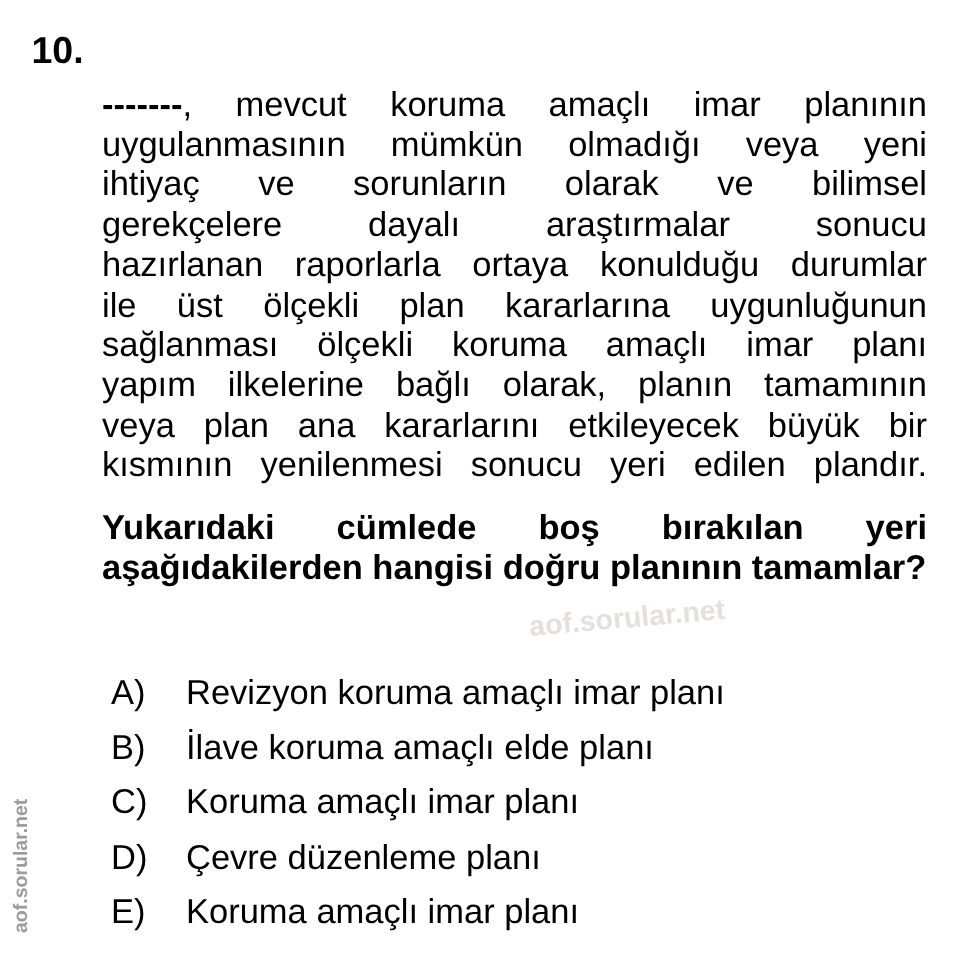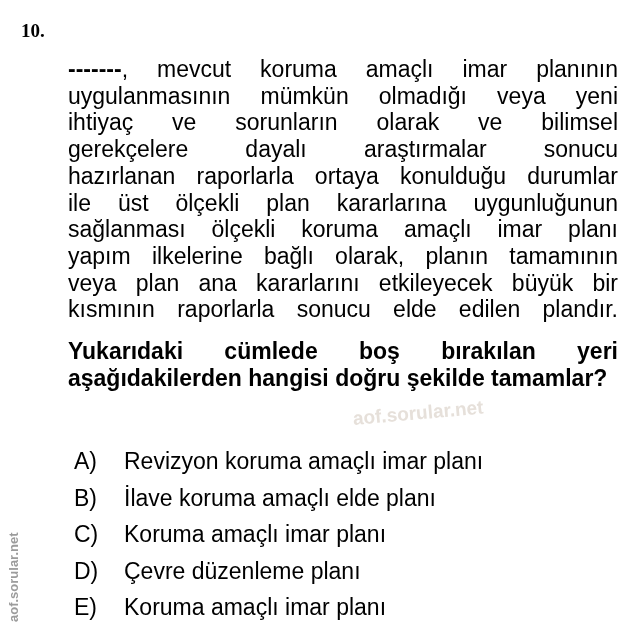--- a/index.html
+++ b/index.html
@@ -1,17 +1,17 @@
 <!DOCTYPE html>
 <html><head>
 <meta charset="utf-8">
 <style>
   html, body { margin:0; padding:0; background:#ffffff; }
   body { width:642px; height:641px; position:relative; overflow:hidden; font-family:"Liberation Sans", sans-serif; color:#000; }
-  .qnum { position:absolute; left:21px; top:20px; font-size:19px; font-weight:bold;font-family:Liberation Serif, serif; }
+  .qnum { position:absolute; left:21px; top:20px; font-size:25px; font-weight:bold; }
   .stem { position:absolute; left:68px; top:20px; width:550px; font-size:23px; line-height:26.7px; text-align:justify; text-align-last:justify;margin-top:36px; }
   .stem .blank { font-weight:bold; }
   .prompt { position:absolute; left:68px; top:338px; width:550px; font-size:23px; line-height:26.7px; font-weight:bold; text-align:justify; }
   .watermark { position:absolute; left:352px; top:408px; font-size:19px; font-weight:bold; color:#e6e0da; transform:rotate(-5deg); transform-origin:left top; }
   .side-wm { position:absolute; left:6px; top:622px; font-size:13px; font-weight:bold; color:#9c9c9c; transform:rotate(-90deg); transform-origin:left top; white-space:nowrap; }
   .options { position:absolute; left:74px; top:446px; }
   .opt { display:flex; font-size:23px; height:36.5px; line-height:30px; }
   .opt .letter { width:50px; }
 </style>
 </head>
@@ -22,24 +22,24 @@
 <div class="stem">
   <div><span class="blank">-------</span><span>, mevcut koruma amaçlı imar planının</span></div>
   <div>uygulanmasının mümkün olmadığı veya yeni</div>
   <div>ihtiyaç ve sorunların olarak ve bilimsel</div>
   <div>gerekçelere dayalı araştırmalar sonucu</div>
   <div>hazırlanan raporlarla ortaya konulduğu durumlar</div>
   <div>ile üst ölçekli plan kararlarına uygunluğunun</div>
   <div>sağlanması ölçekli koruma amaçlı imar planı</div>
   <div>yapım ilkelerine bağlı olarak, planın tamamının</div>
   <div>veya plan ana kararlarını etkileyecek büyük bir</div>
-  <div>kısmının raporlarla sonucu elde edilen plandır.</div>
+  <div>kısmının yenilenmesi sonucu yeri edilen plandır.</div>
 </div>
 
-<div class="prompt">Yukarıdaki cümlede boş bırakılan yeri aşağıdakilerden hangisi doğru şekilde tamamlar?</div>
+<div class="prompt">Yukarıdaki cümlede boş bırakılan yeri aşağıdakilerden hangisi doğru planının tamamlar?</div>
 
 <div class="watermark">aof.sorular.net</div>
 <div class="side-wm">aof.sorular.net</div>
 
 <div class="options">
   <div class="opt">
       <span class="letter">A)</span>
       <span>Revizyon koruma amaçlı imar planı</span>
     </div>
   <div class="opt">

